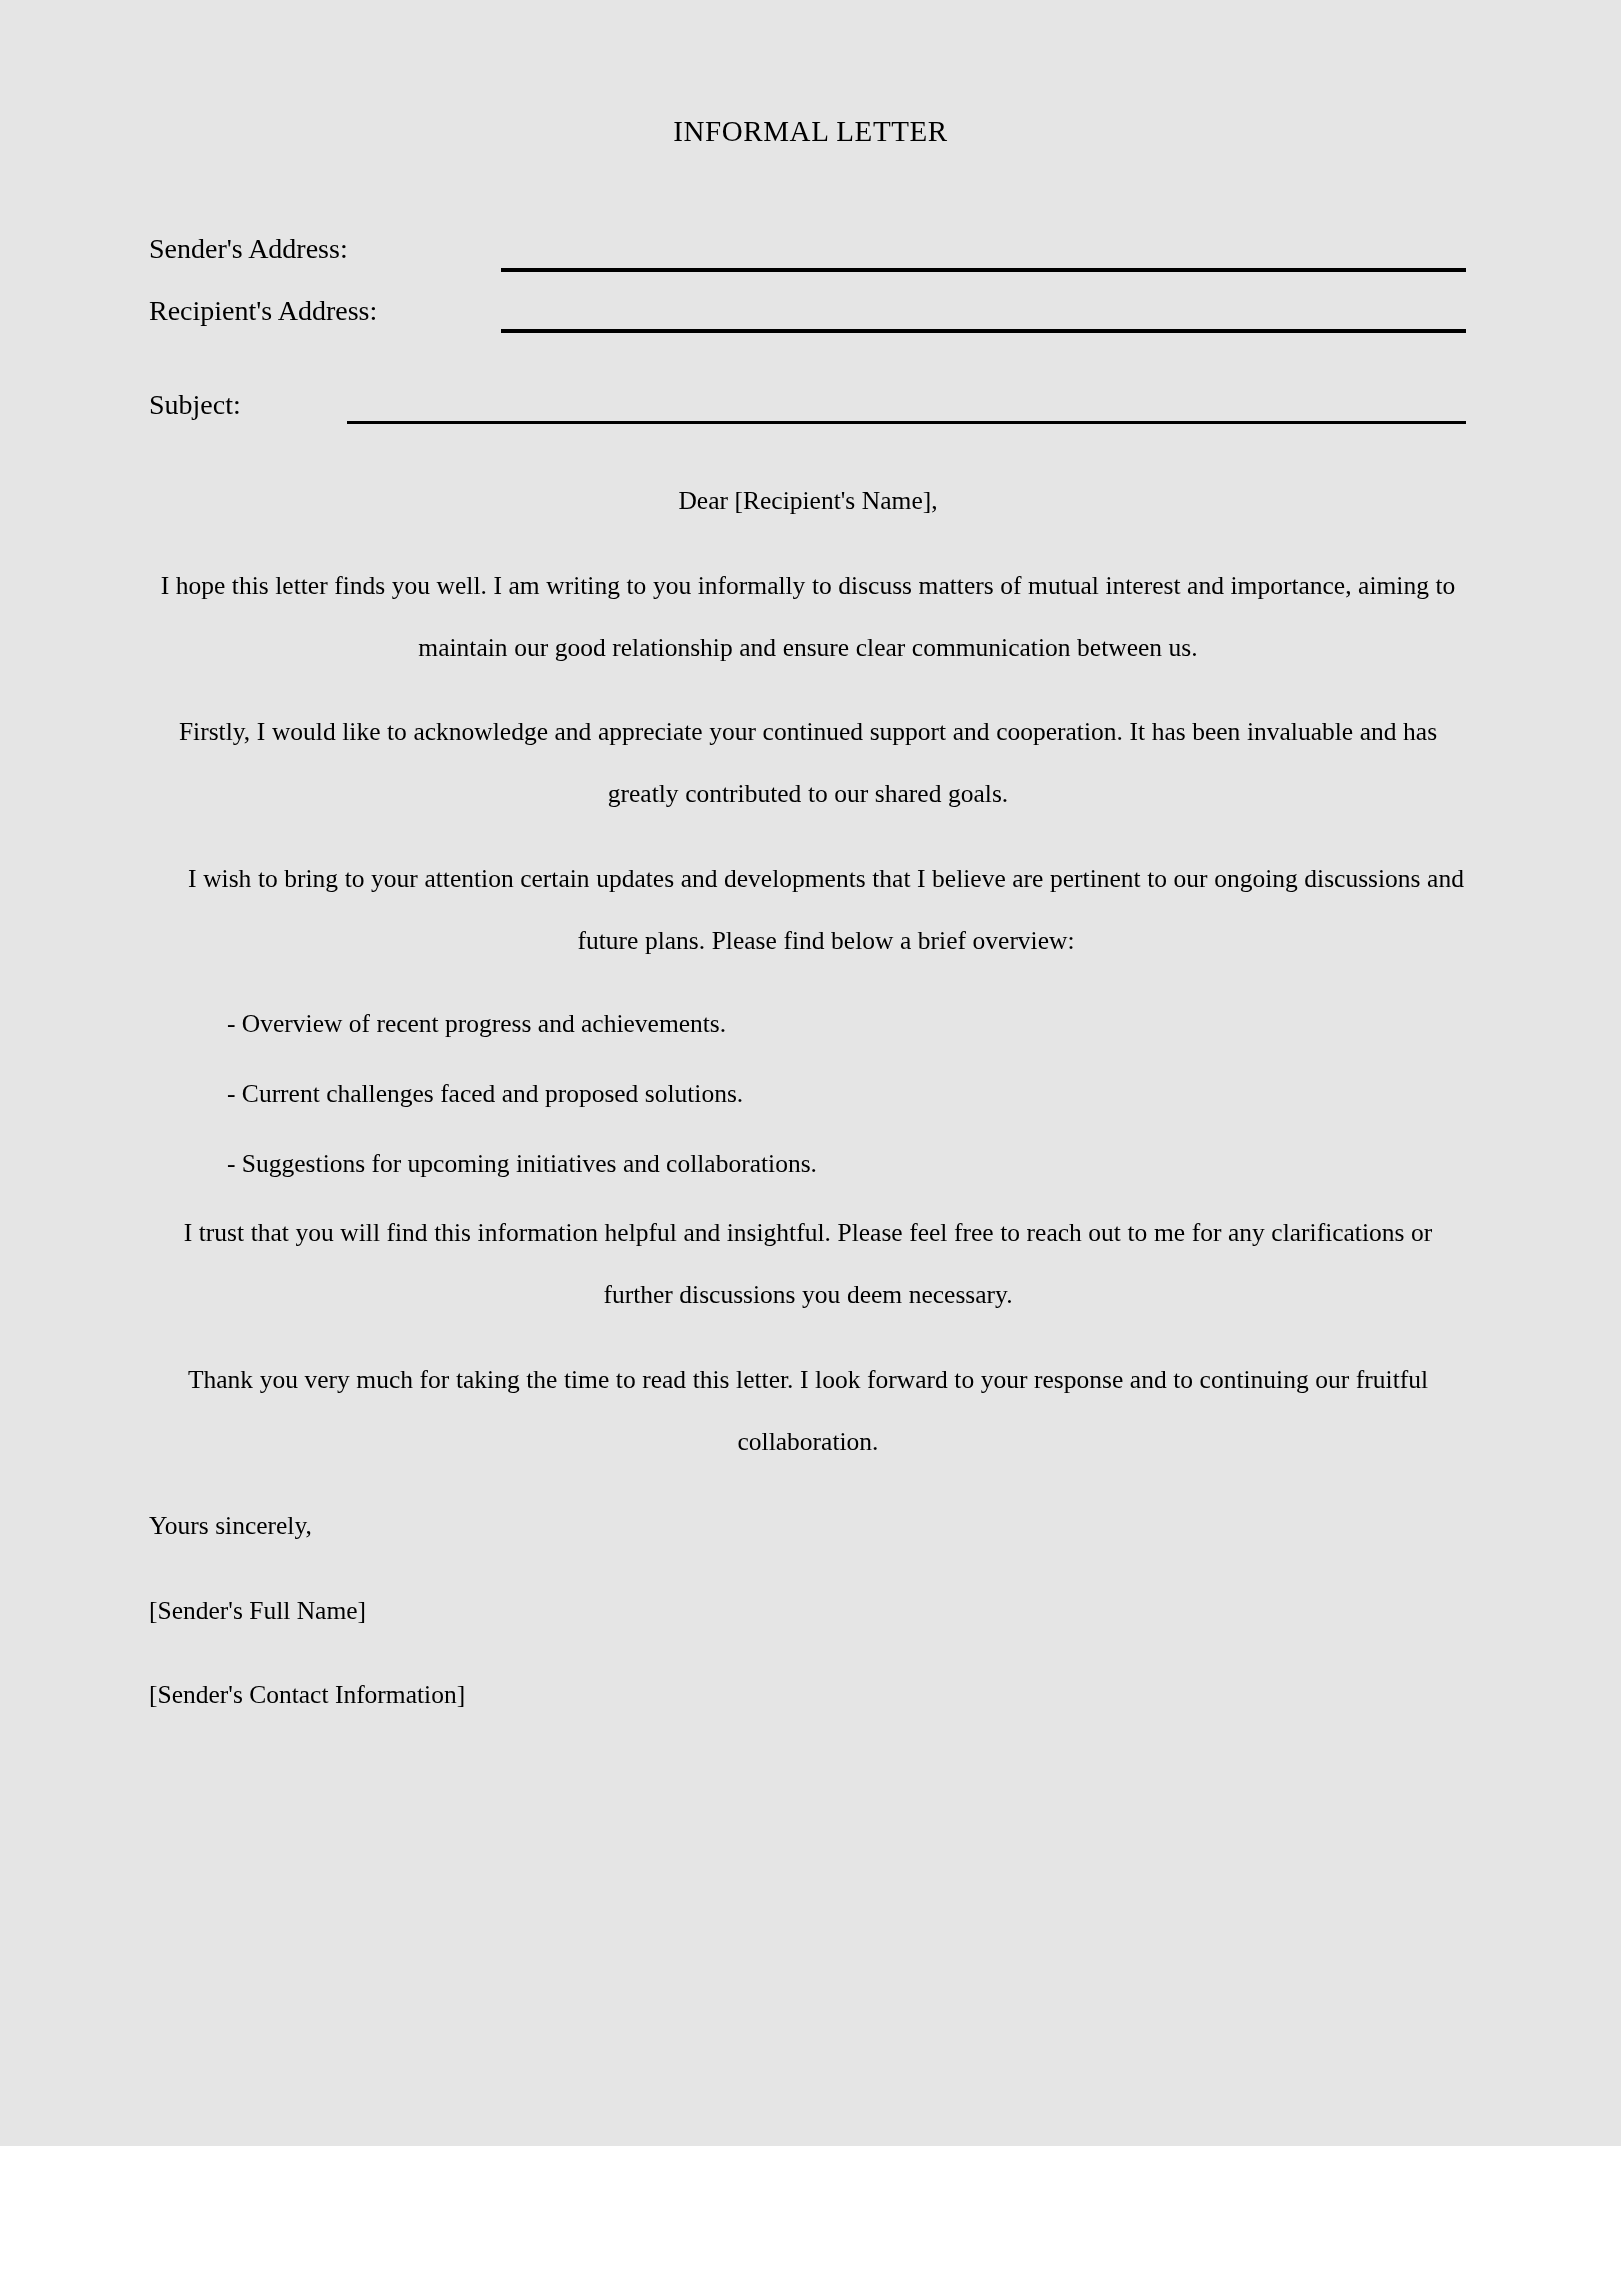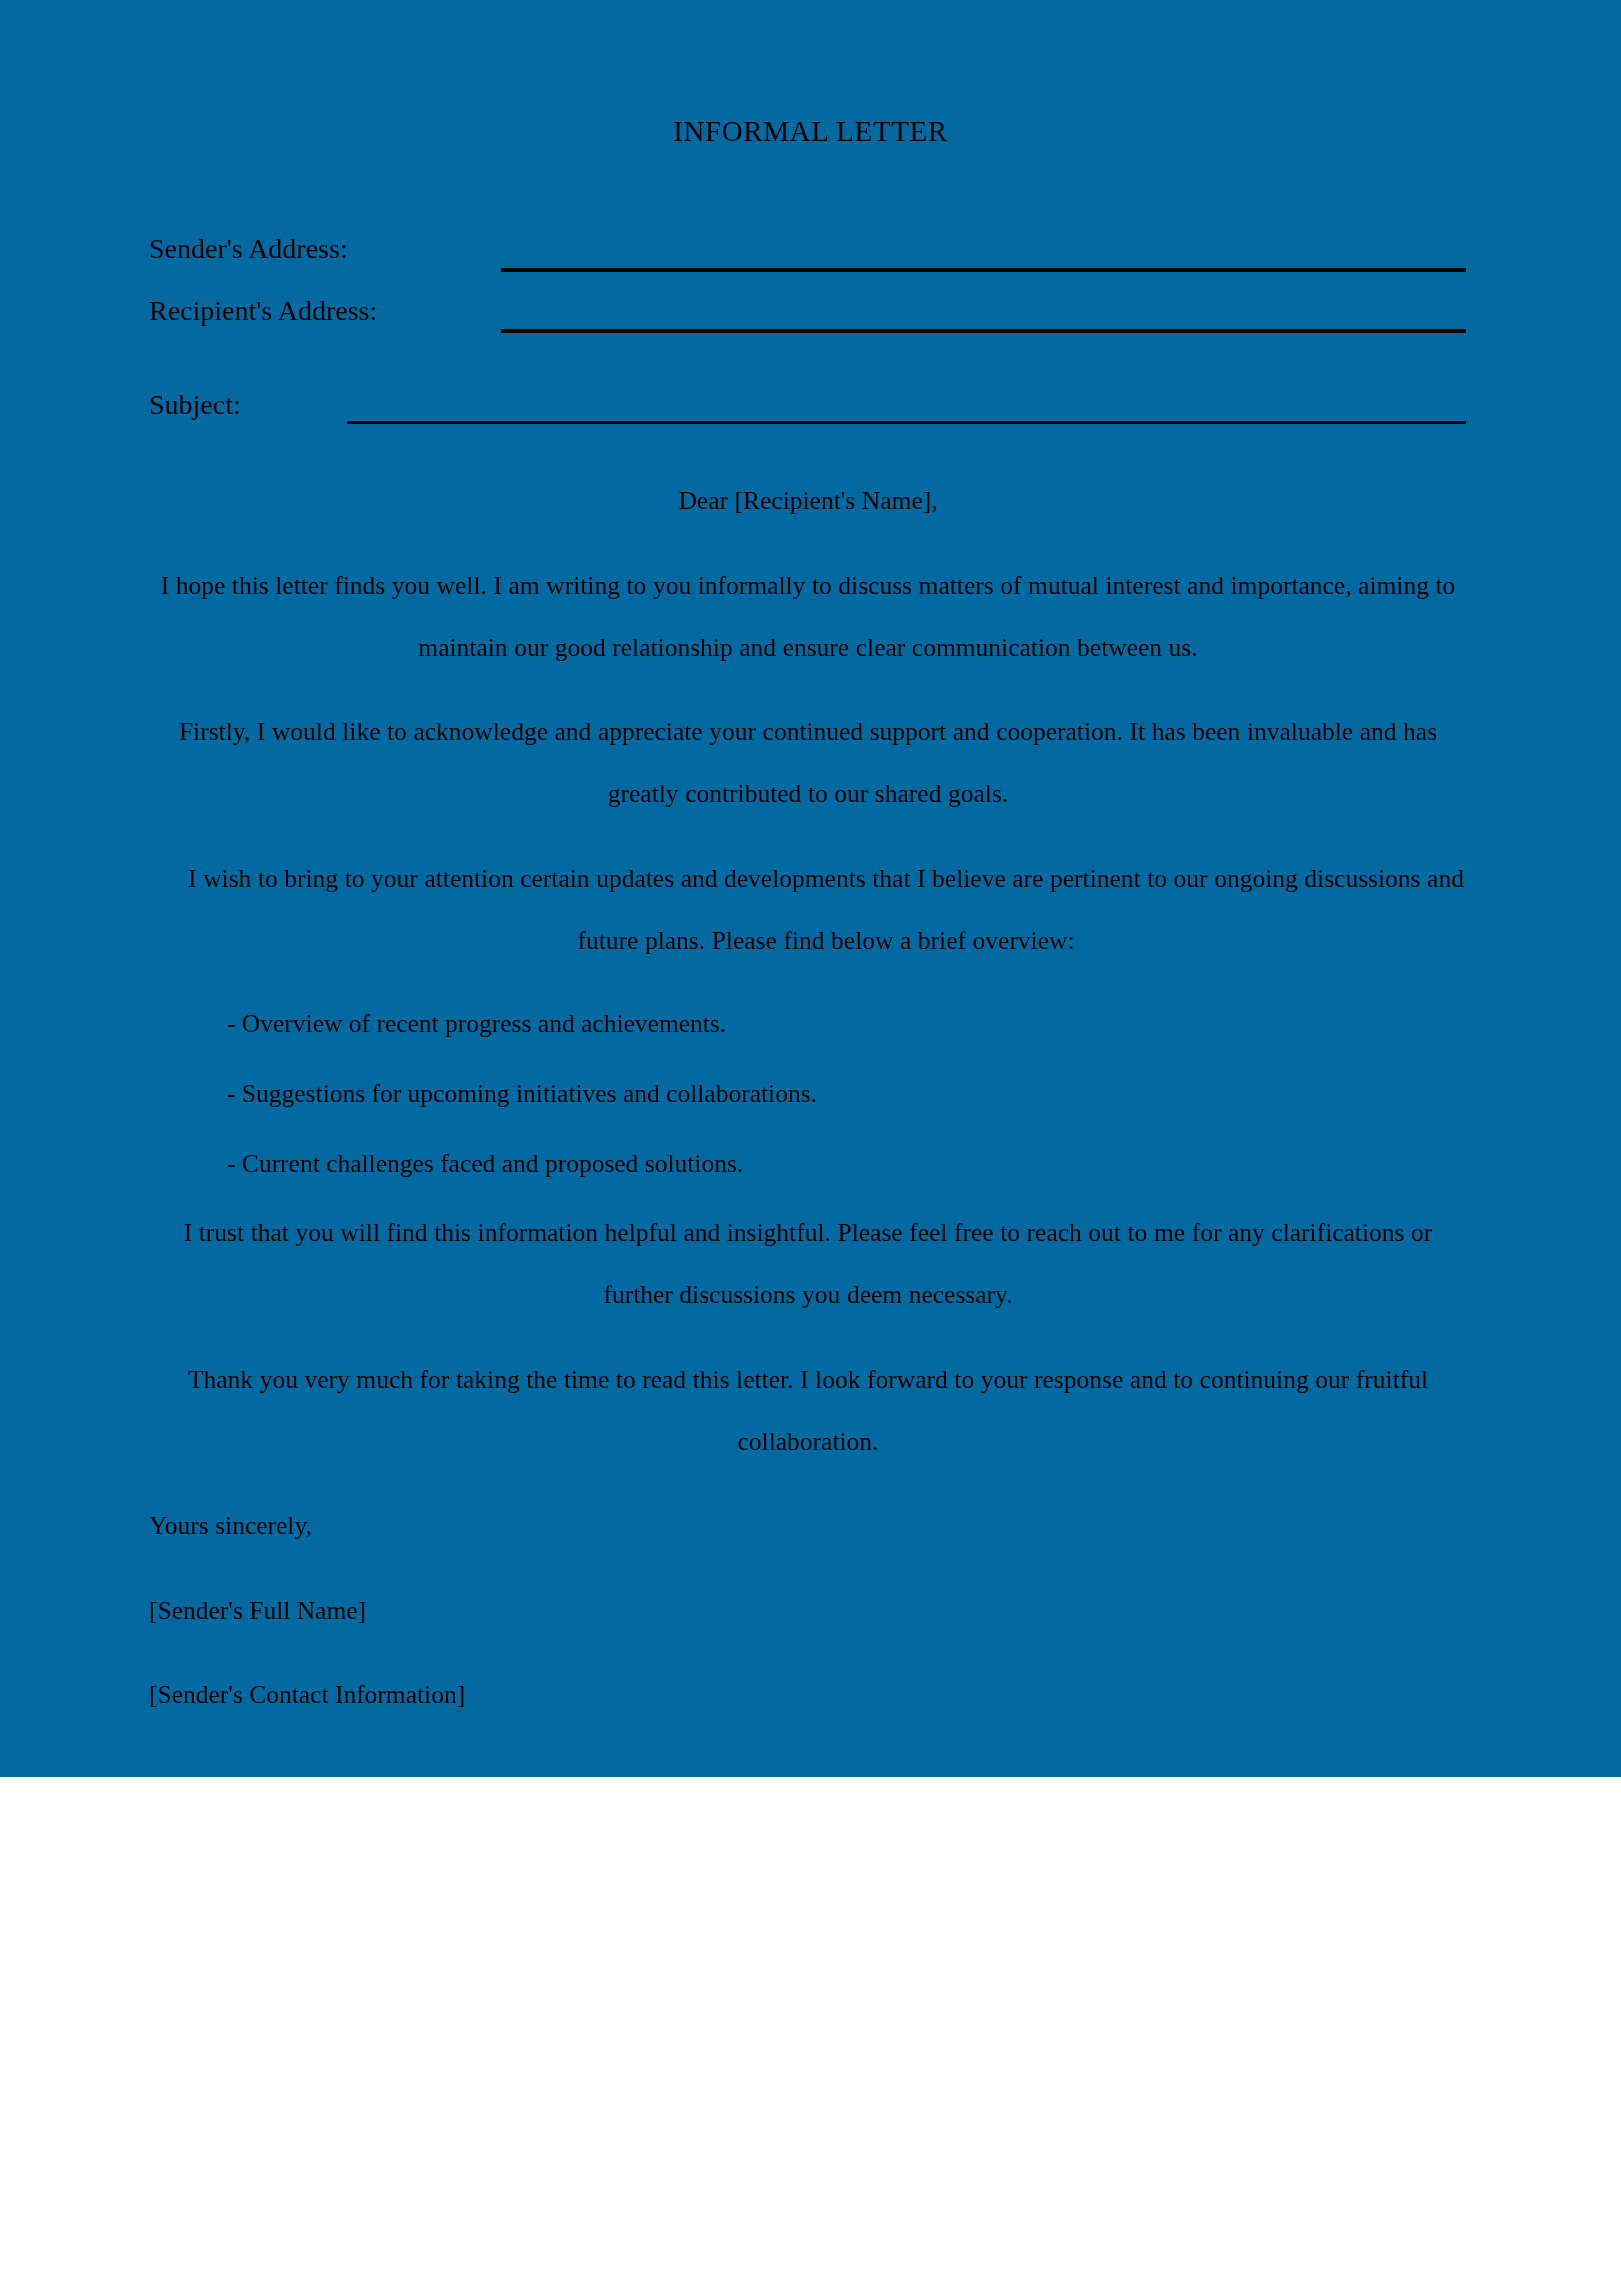--- a/index.html
+++ b/index.html
@@ -14,22 +14,22 @@
     color: #000000;
     position: relative;
     overflow: hidden;
   }
 
   .page {
     position: absolute;
     top: 0;
     left: 0;
     width: 1621px;
-    height: 1777px;
-    background: #0369a1;
+    height: 2146px;
+    background: #e5e5e5;
   }
 
   
   .doc-title {
     position: absolute;
     left: 0;
     top: 114px;
     width: 1621px;
     text-align: center;
     font-size: 29px;
@@ -145,22 +145,22 @@
     <p class="para salutation">Dear [Recipient's Name],</p>
 
     <p class="para">I hope this letter finds you well. I am writing to you informally to discuss matters of mutual interest and importance, aiming to maintain our good relationship and ensure clear communication between us.</p>
 
     <p class="para">Firstly, I would like to acknowledge and appreciate your continued support and cooperation. It has been invaluable and has greatly contributed to our shared goals.</p>
 
     <p class="para tight">I wish to bring to your attention certain updates and developments that I believe are pertinent to our ongoing discussions and future plans. Please find below a brief overview:</p>
 
     <ul class="bullet-list">
       <li class="bullet-item">- Overview of recent progress and achievements.</li>
+      <li class="bullet-item">- Current challenges faced and proposed solutions.</li>
       <li class="bullet-item">- Suggestions for upcoming initiatives and collaborations.</li>
-      <li class="bullet-item">- Current challenges faced and proposed solutions.</li>
     </ul>
 
     <p class="para">I trust that you will find this information helpful and insightful. Please feel free to reach out to me for any clarifications or further discussions you deem necessary.</p>
 
     <p class="para">Thank you very much for taking the time to read this letter. I look forward to your response and to continuing our fruitful collaboration.</p>
 
     <p class="sig-line">Yours sincerely,</p>
 
     <p class="sig-line">[Sender's Full Name]</p>
 

